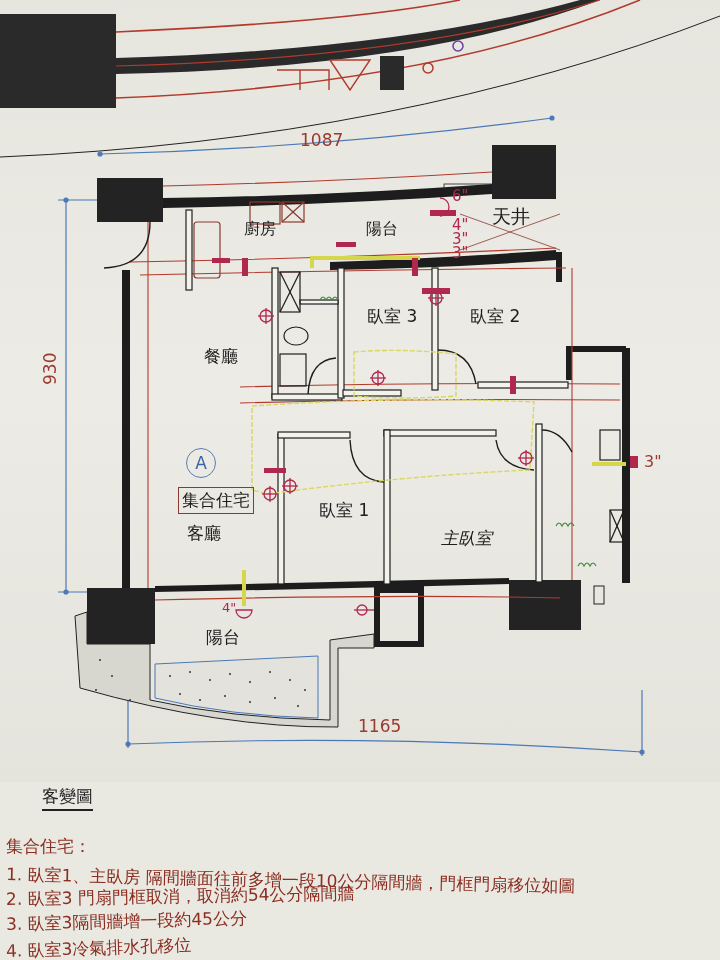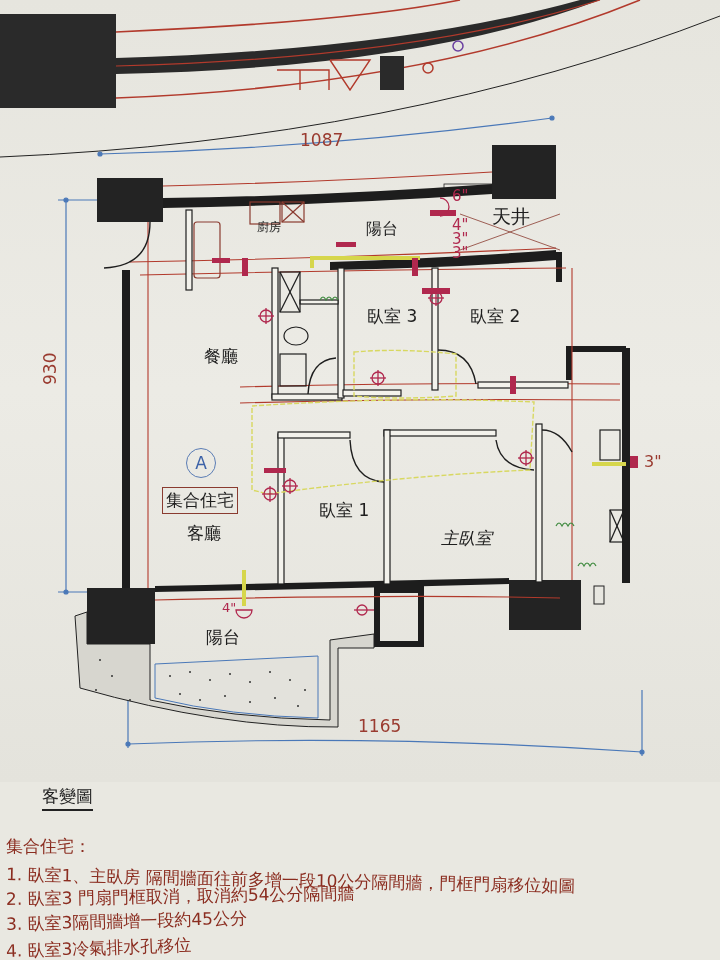--- a/index.html
+++ b/index.html
@@ -209,33 +209,33 @@
         <circle cx="96" cy="690" r="1"></circle>
         <circle cx="130" cy="700" r="1"></circle>
   </g>
   <rect x="594" y="586" width="10" height="18" fill="none" stroke="#222"></rect>
 </svg>
 
 <div class="dim" style="left:300px;top:130px;">1087</div>
 <div class="dim" style="left:358px;top:716px;">1165</div>
 <div class="dim" style="left:40px;top:385px;transform:rotate(-90deg);transform-origin:left top;">930</div>
 
-<div class="lbl" style="left:257px;top:219px;font-size:12px;">廚房</div>
+<div class="lbl" style="left:244px;top:219px;font-size:16px;">廚房</div>
 <div class="lbl" style="left:366px;top:219px;font-size:16px;">陽台</div>
 <div class="lbl" style="left:492px;top:204px;font-size:19px;">天井</div>
 <div class="lbl" style="left:367px;top:305px;">臥室 3</div>
 <div class="lbl" style="left:470px;top:305px;">臥室 2</div>
 <div class="lbl" style="left:204px;top:345px;">餐廳</div>
 <div class="lbl" style="left:319px;top:499px;">臥室 1</div>
 <div class="lbl" style="left:441px;top:527px;font-style:italic;">主臥室</div>
 <div class="lbl" style="left:187px;top:522px;">客廳</div>
 <div class="lbl" style="left:206px;top:626px;">陽台</div>
 
 <div class="circleA">A</div>
-<div class="lbl boxed" style="left:162px;top:487px;">集合住宅</div>
+<div class="lbl boxed" style="left:178px;top:487px;">集合住宅</div>
 
 <div class="lbl" style="left:452px;top:187px;font-size:15px;color:#b0284e;">6"</div>
 <div class="lbl" style="left:452px;top:216px;font-size:15px;color:#b0284e;">4"</div>
 <div class="lbl" style="left:452px;top:230px;font-size:15px;color:#b0284e;">3"</div>
 <div class="lbl" style="left:452px;top:244px;font-size:15px;color:#b0284e;">3"</div>
 <div class="lbl" style="left:644px;top:452px;font-size:16px;color:#9a3b30;">3"</div>
 <div class="lbl" style="left:222px;top:600px;font-size:13px;color:#b0284e;">4"</div>
 
 <div class="notes">
   <div class="notes-title">客變圖</div>

